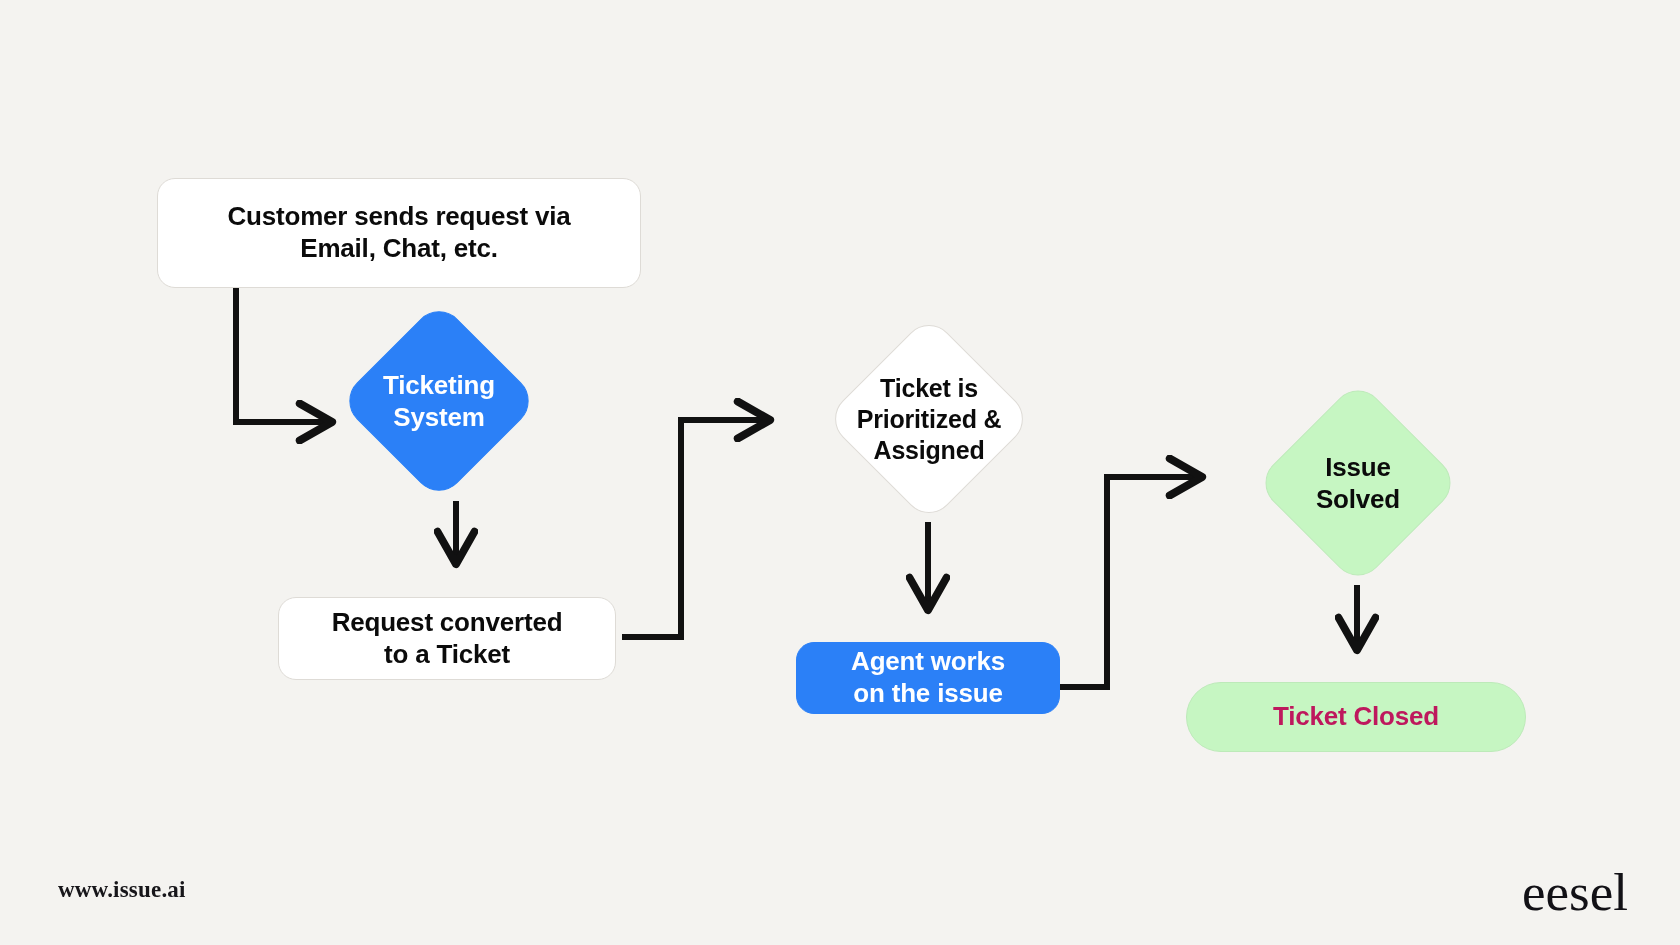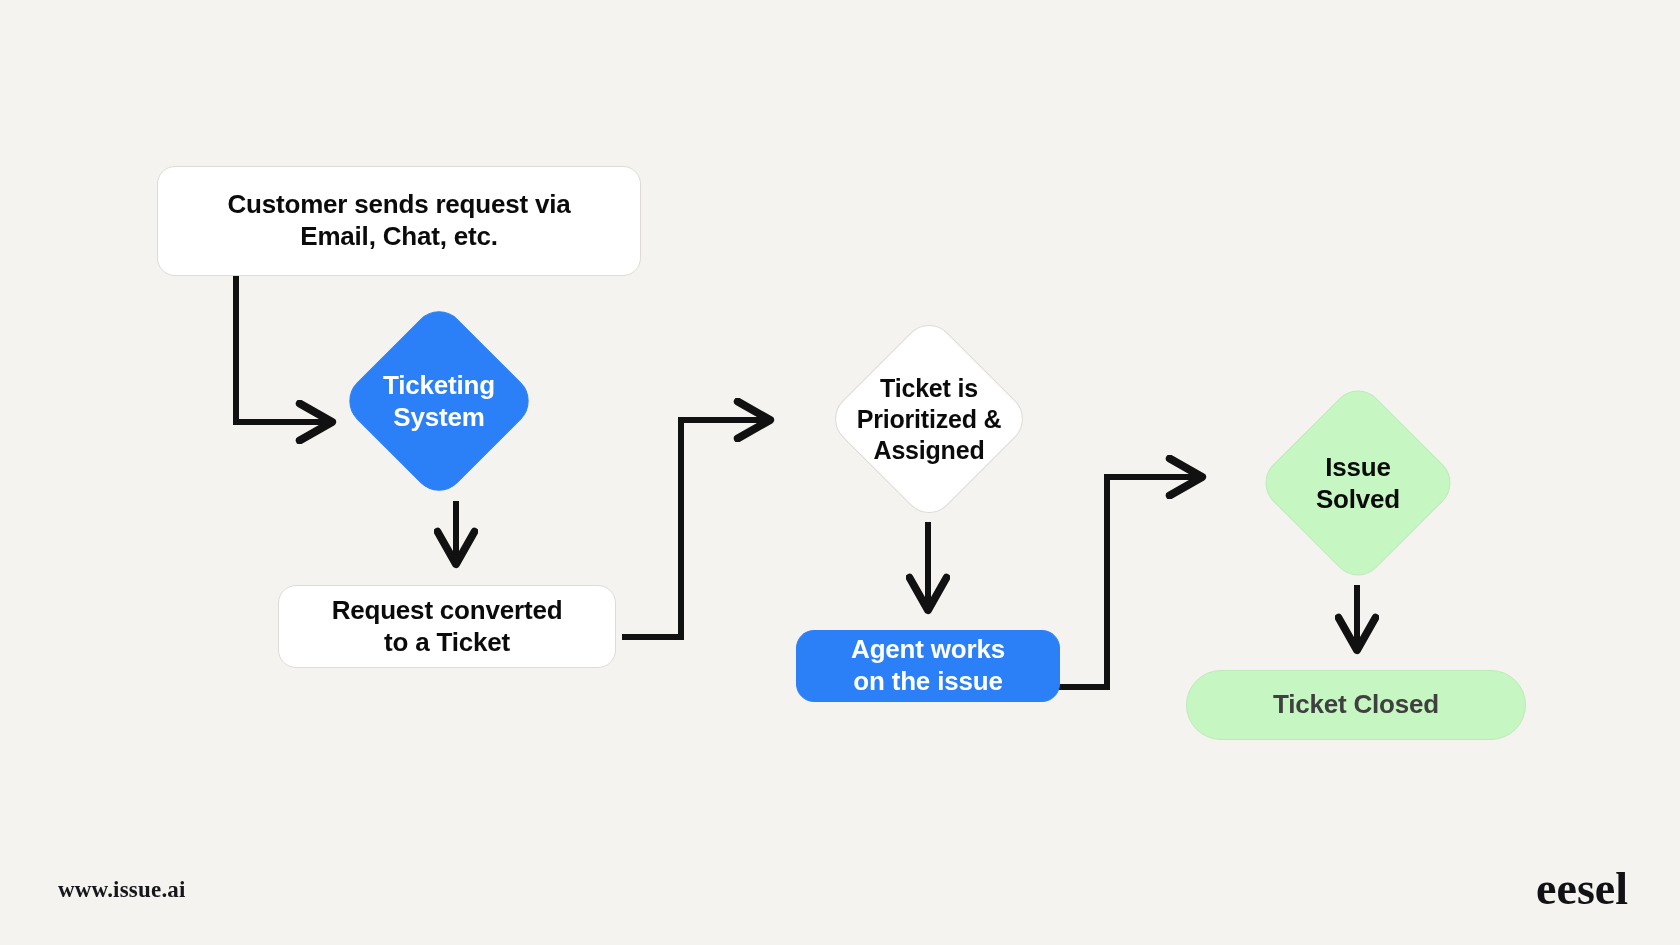--- a/index.html
+++ b/index.html
@@ -33,20 +33,21 @@
     position: absolute;
     box-sizing: border-box;
     display: flex;
     align-items: center;
     justify-content: center;
     text-align: center;
     font-weight: bold;
     line-height: 1.22;
     letter-spacing: -0.2px;
     white-space: pre-line;
+    margin-top: 12px;
   }
 
   
   .box {
     border-radius: 18px;
   }
   .box.pill {
     border-radius: 999px;
   }
   .box.white {
@@ -55,21 +56,21 @@
     color: #0b0b0b;
   }
   .box.blue {
     background: #2b80f7;
     border: 1px solid #2b80f7;
     color: #ffffff;
   }
   .box.green {
     background: #c6f6c2;
     border: 1px solid #bdeab9;
-    color: #404040;
+    color: #be185d;
   }
 
   
   .diamond {
     position: absolute;
     box-sizing: border-box;
     transform: rotate(45deg);
     border-radius: 26px;
   }
   .diamond.white {
@@ -151,22 +152,22 @@
     font-weight: bold;
     font-size: 23px;
     color: #17161a;
     letter-spacing: 0.2px;
   }
   .brand-logo {
     position: absolute;
     right: 52px;
     top: 866px;
     font-family: "Liberation Serif", serif;
-    font-weight: bold;
-    font-size: 46px;
+    font-weight: normal;
+    font-size: 53px;
     color: #121116;
     letter-spacing: 0px;
     line-height: 1;
   }
 </style>
 </head>
 <body>
 
 <div id="canvas">
 

